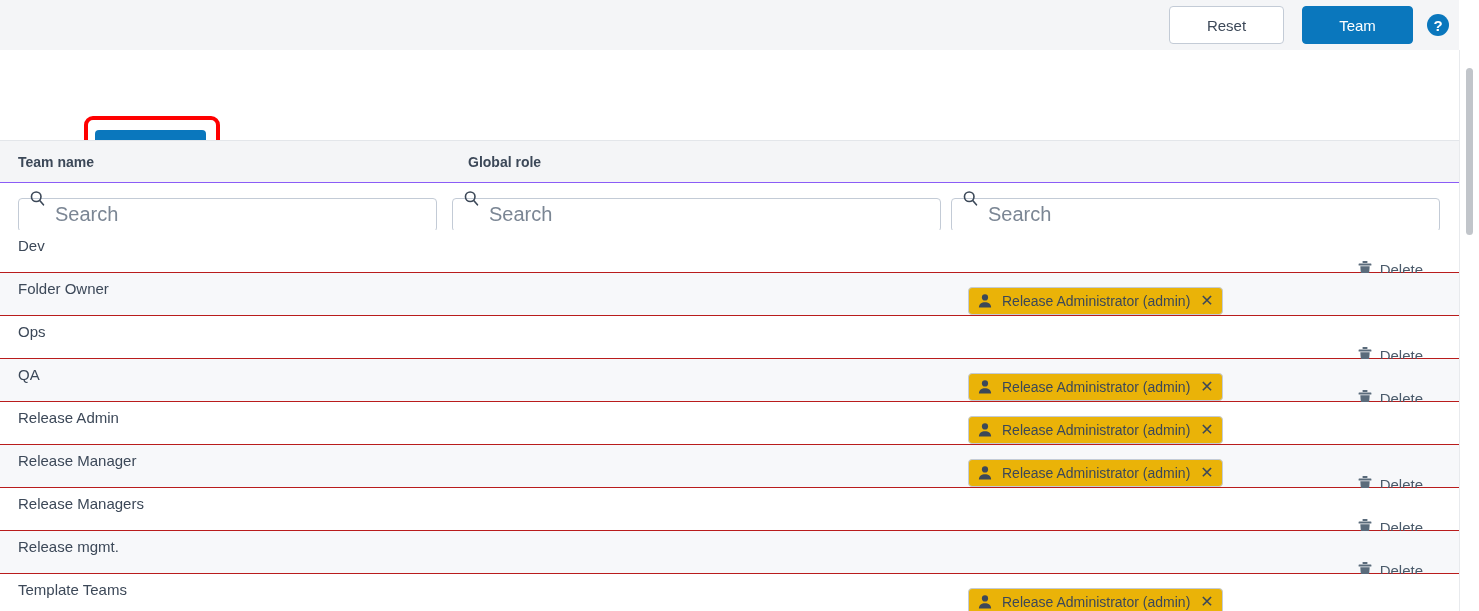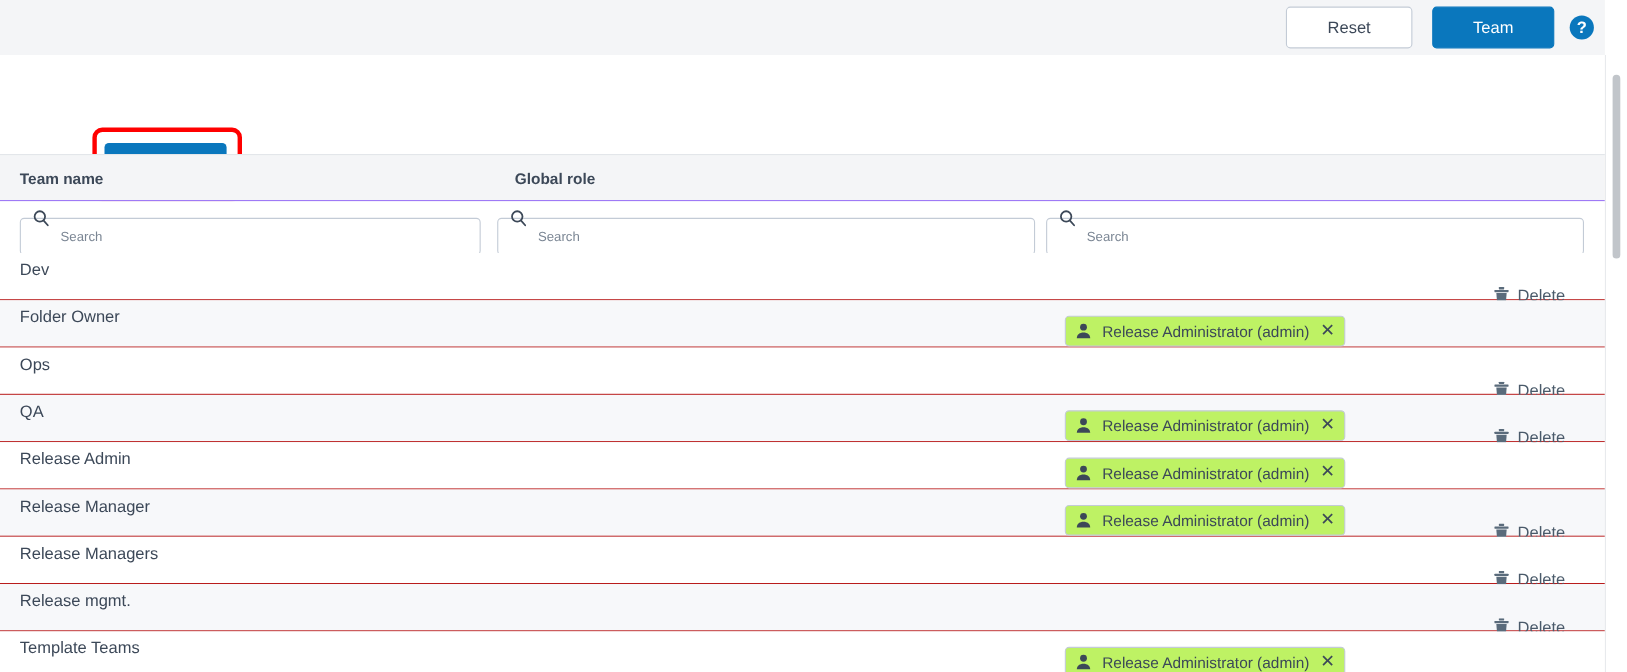--- a/index.html
+++ b/index.html
@@ -93,21 +93,21 @@
   .col-role { width: 510px; padding-left: 15px; }
   .col-users{ width: 496px; padding-left: 8px; }
 
   .filter-row { height: 47px; display:flex; align-items:center; background:#fff; }
   .search-wrap { position:relative; }
   .search-box {
     height: 34px;
     border: 1px solid #c3cbd6; border-radius: 4px;
     background:#fff;
     font-family: "Liberation Sans", sans-serif;
-    font-size: 12px; color:#3c4858;
+    font-size: 20px; color:#3c4858;
     padding-left: 36px; padding-right: 8px;
     outline: none;
     margin-top: 16px;
   }
   .search-box::placeholder { color:#7b8694; }
   .mag {
     position:absolute; left: 11px; top: 8px;
     width: 17px; height: 17px; pointer-events:none;
   }
   .fw-team { width: 419px; margin-left: 18px; }
@@ -123,21 +123,21 @@
   .row.alt { background:#f7f8fa; }
   .team-name {
     position:absolute; left: 18px; top: 7px;
     font-size: 15px; color:#3c4858; white-space:nowrap;
   }
   .chip {
     position:absolute; left: 968px; top: 14px;
     height: 28px;
     display:flex; align-items:center;
     border: 1px solid #c3cbd6; border-radius: 4px;
-    background:#bef264;
+    background:#eab308;
     padding: 0 8px 0 8px;
     font-size: 14px; color:#3c4858;
     white-space:nowrap; cursor:pointer;
   }
   .chip .person { width:16px; height:16px; margin-right: 9px; flex:none; }
   .chip .chip-x {
     margin-left: 10px; font-size: 16px; color:#3c4858;
     line-height: 1; cursor:pointer;
     font-family: "Liberation Sans", sans-serif;
   }

